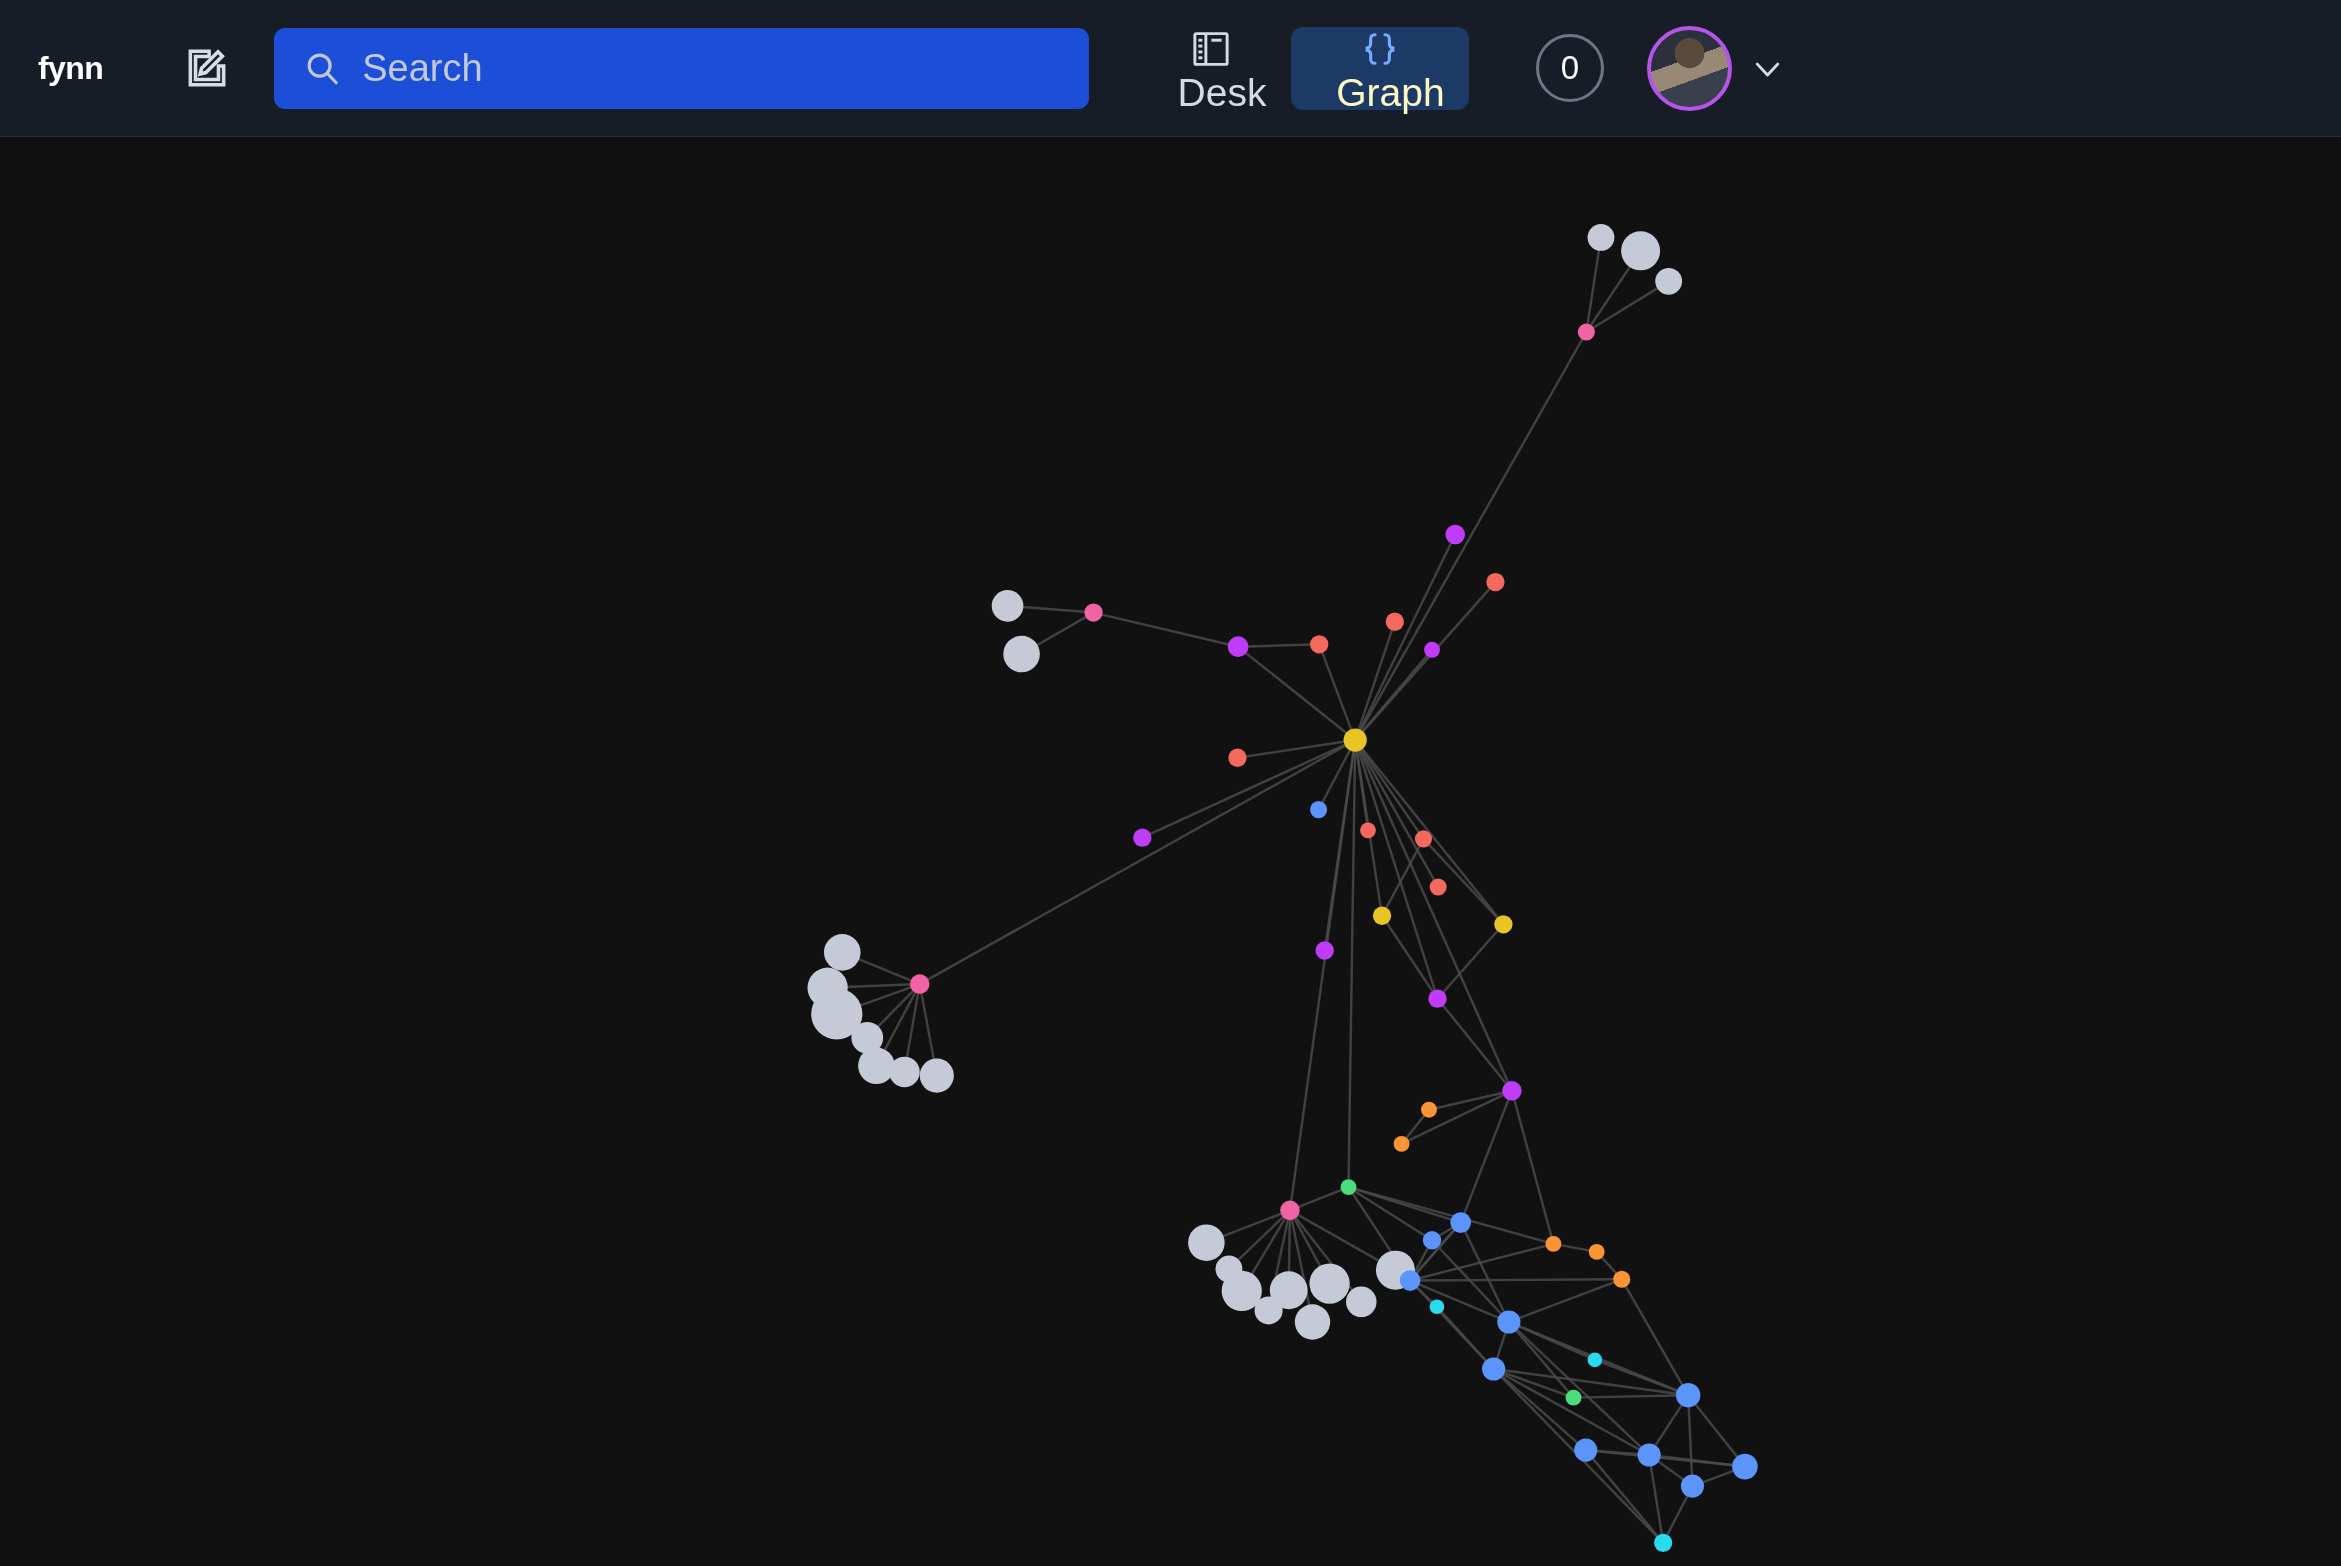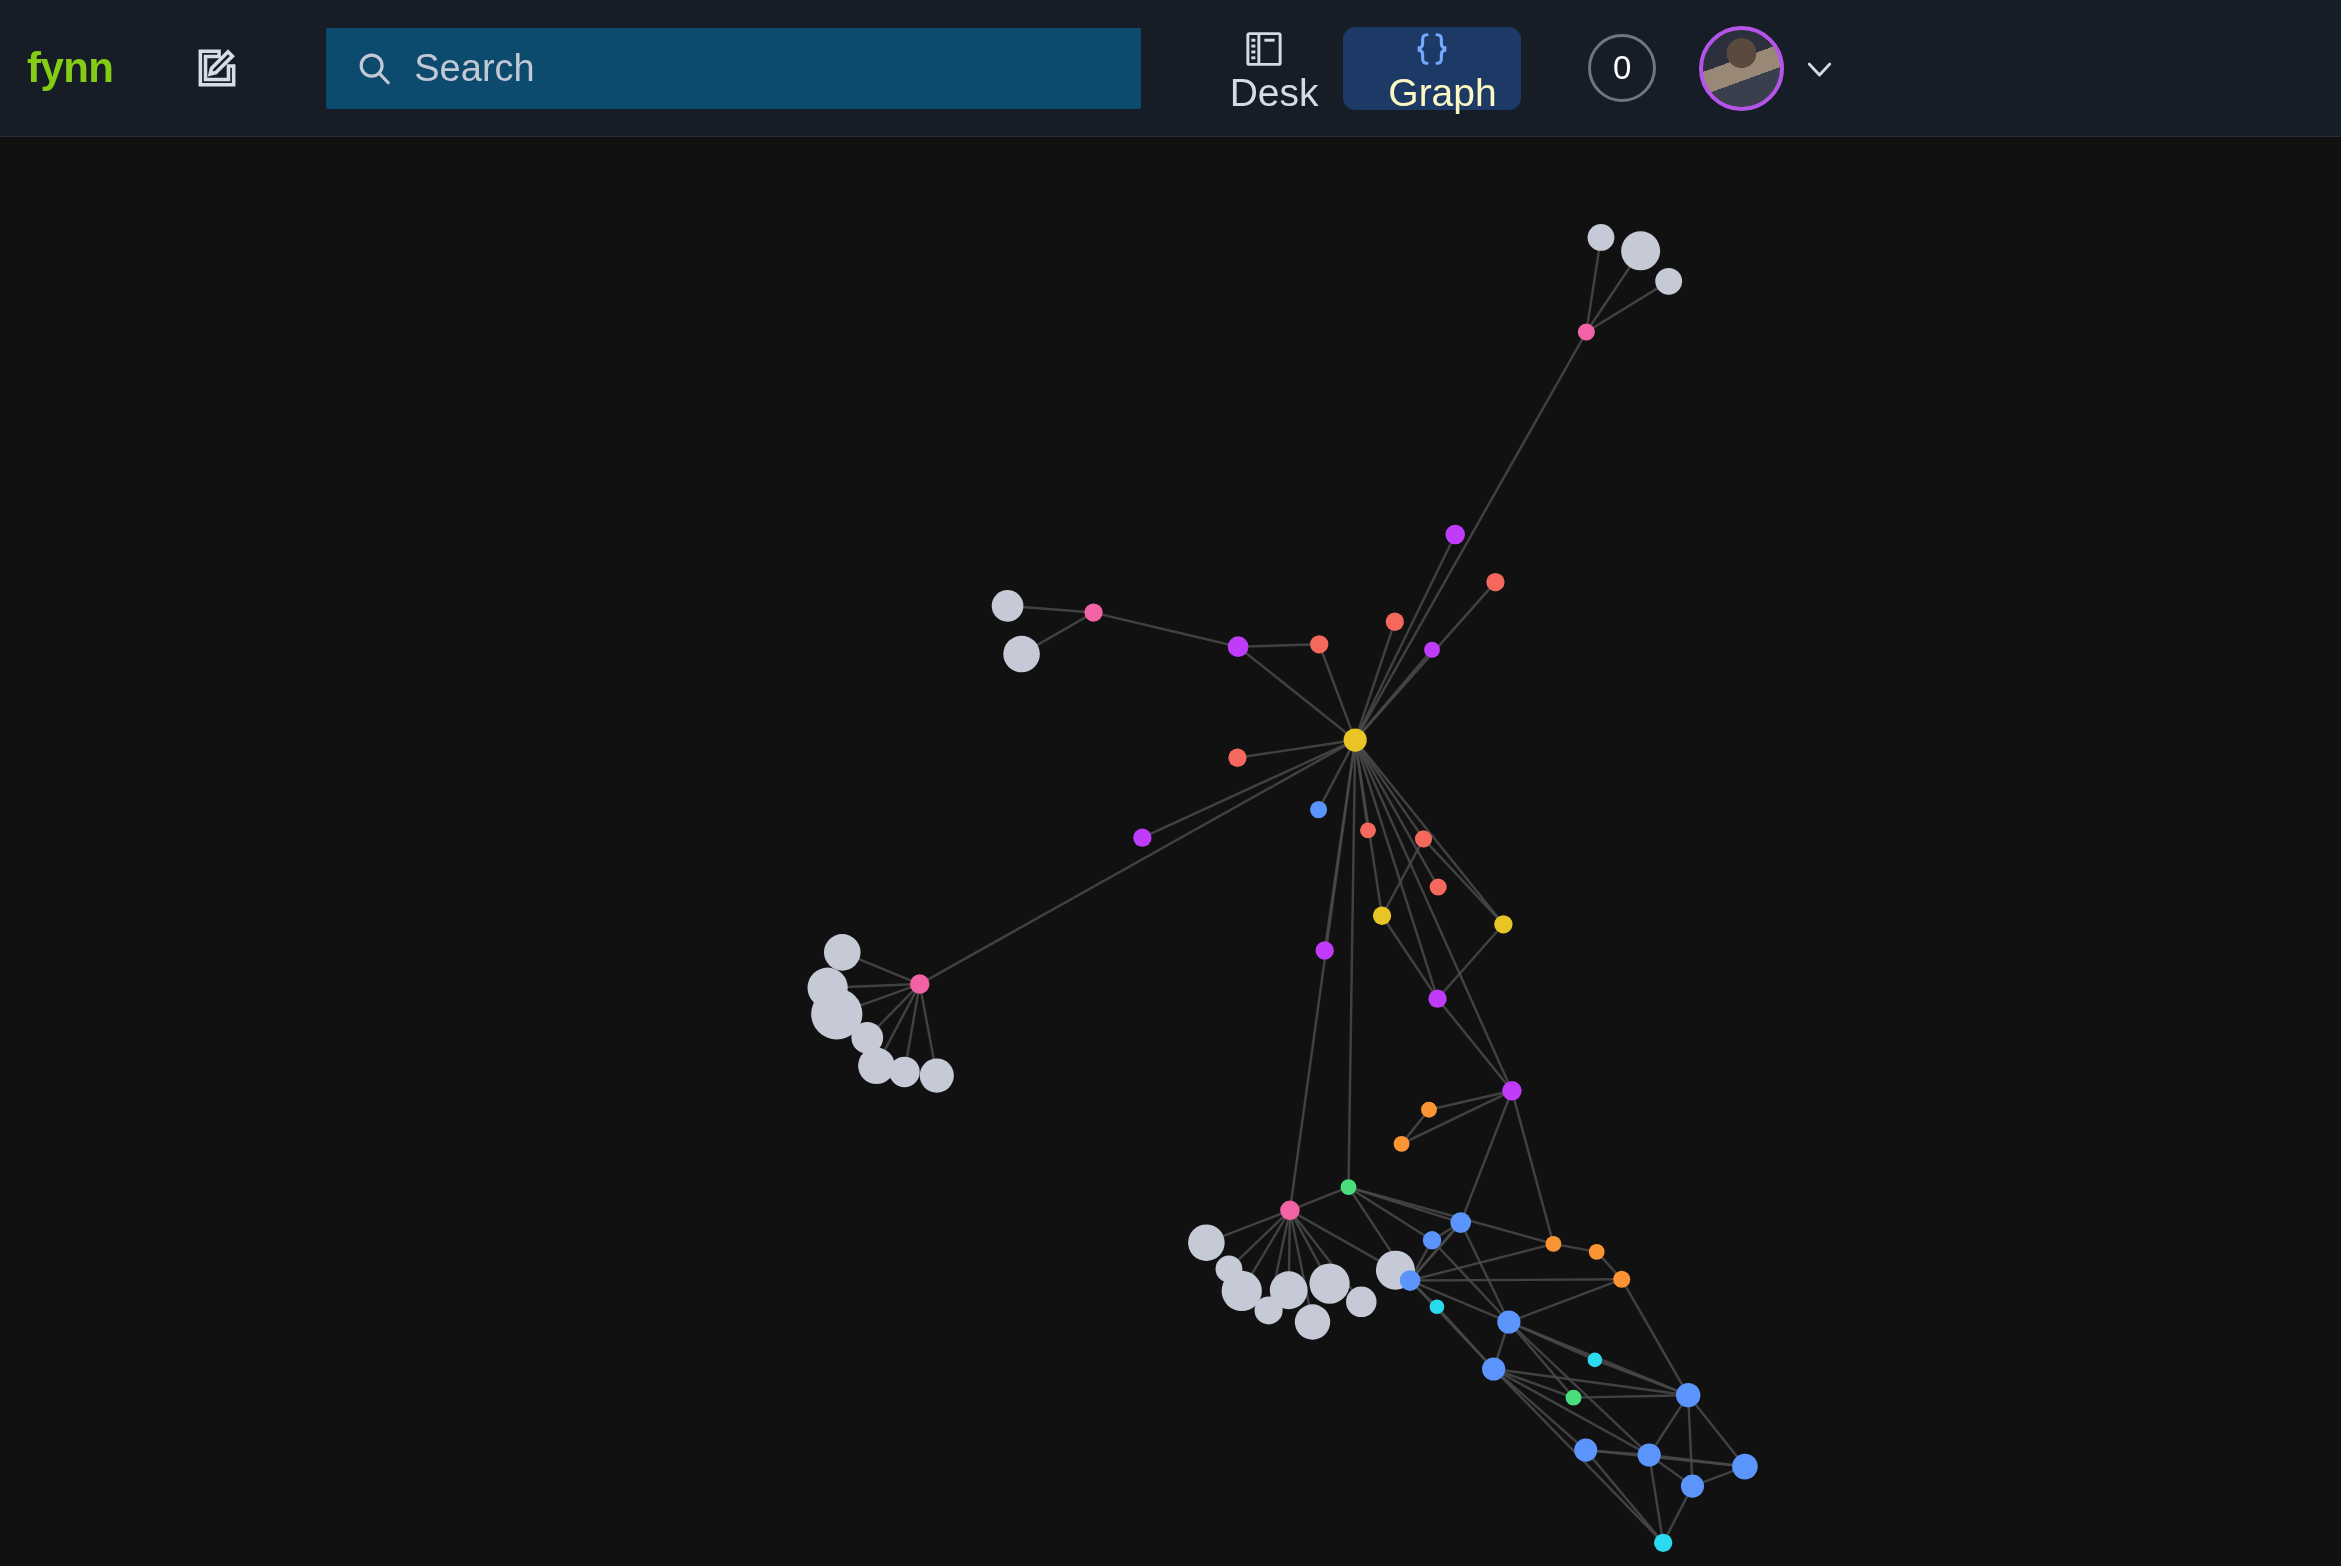--- a/index.html
+++ b/index.html
@@ -12,37 +12,37 @@
 
   
   #header {
     position:absolute; top:0; left:0;
     width:2342px; height:137px;
     background:#161d27;
     border-bottom:1.8px solid #262d38;
     display:flex; align-items:center;
   }
   #brand {
-    margin-left:27px;
-    font-size:42px; font-weight:bold; color:#84cc16;
+    margin-left:38px;
+    font-size:32px; font-weight:bold; color:#ffffff;
     letter-spacing:-0.6px;
   }
   #compose-btn {
     margin-left:70px;
     width:67px; height:67px;
     display:flex; align-items:center; justify-content:center;
     cursor:pointer;
   }
   #compose-btn svg { width:50px; height:50px; }
 
   #search-box {
-    margin-left:76px;
+    margin-left:34px;
     width:815px; height:81px;
-    background:#0c4a6e;
-    border-radius:2px;
+    background:#1d4ed8;
+    border-radius:11px;
     display:flex; align-items:center;
     padding-left:29px;
     cursor:text;
   }
   #search-icon { width:38px; height:38px; flex:0 0 auto; }
   #search-placeholder {
     margin-left:21px;
     font-size:38px; color:#c3c9d4;
   }
 

